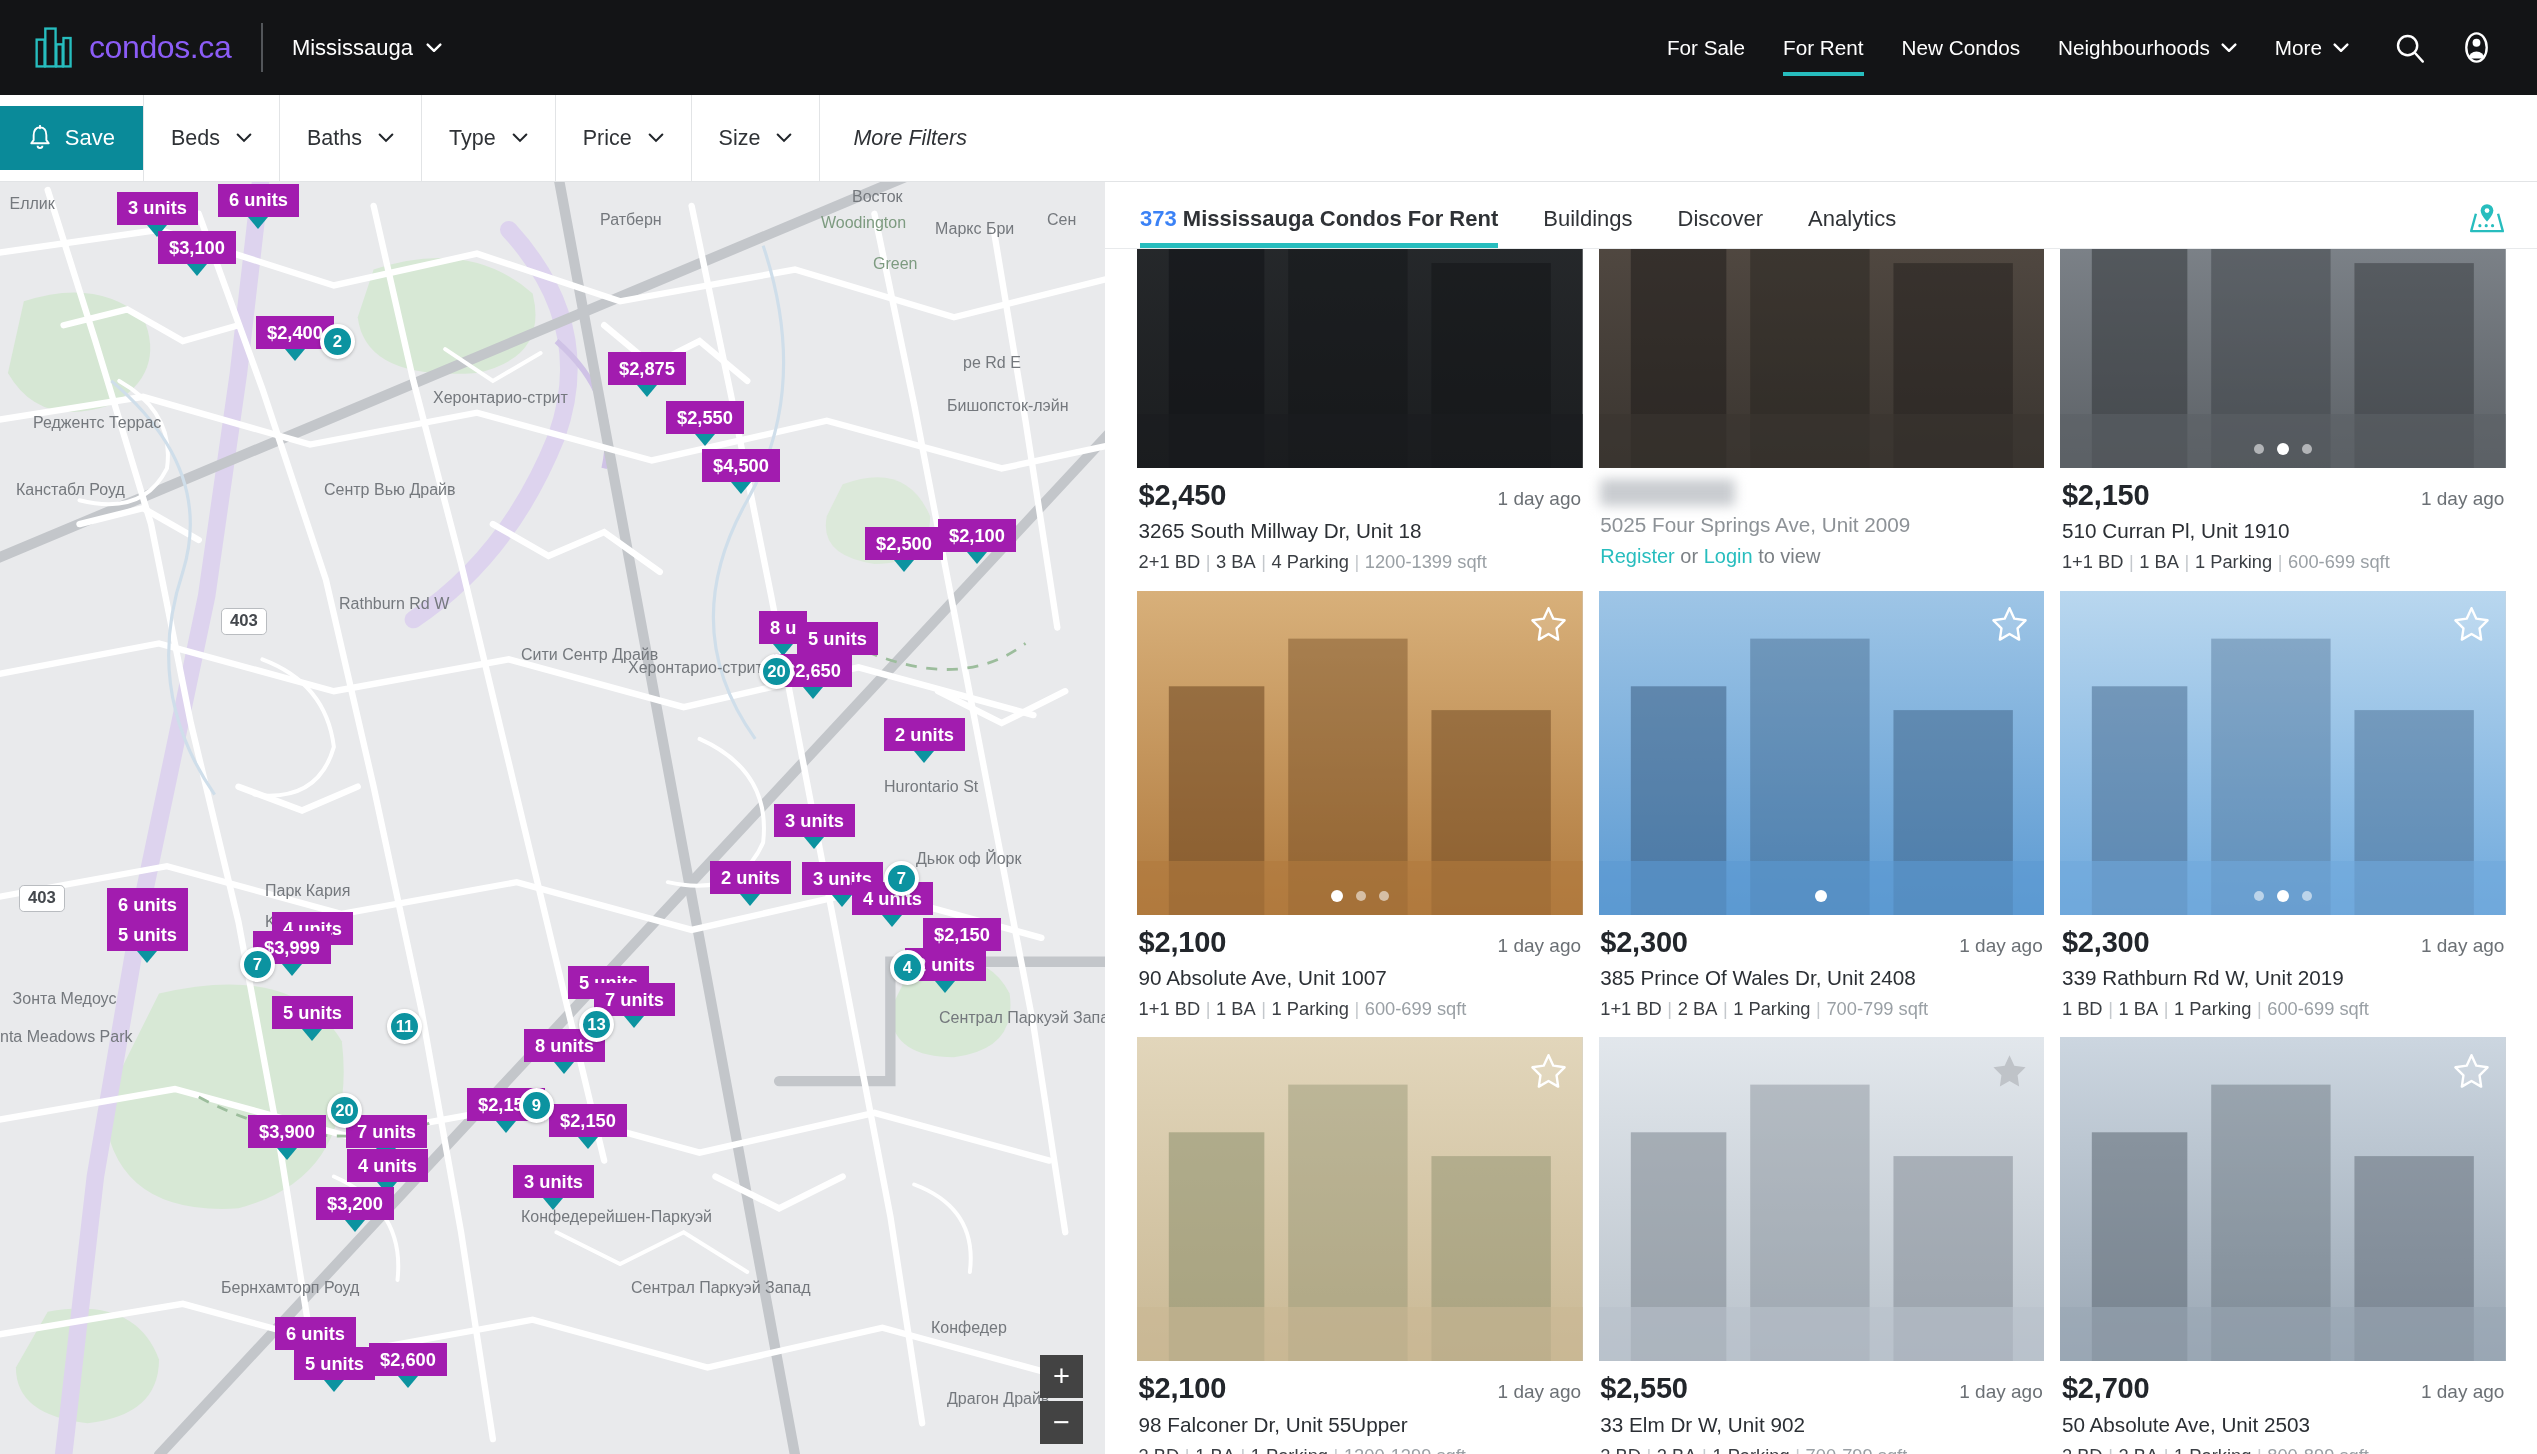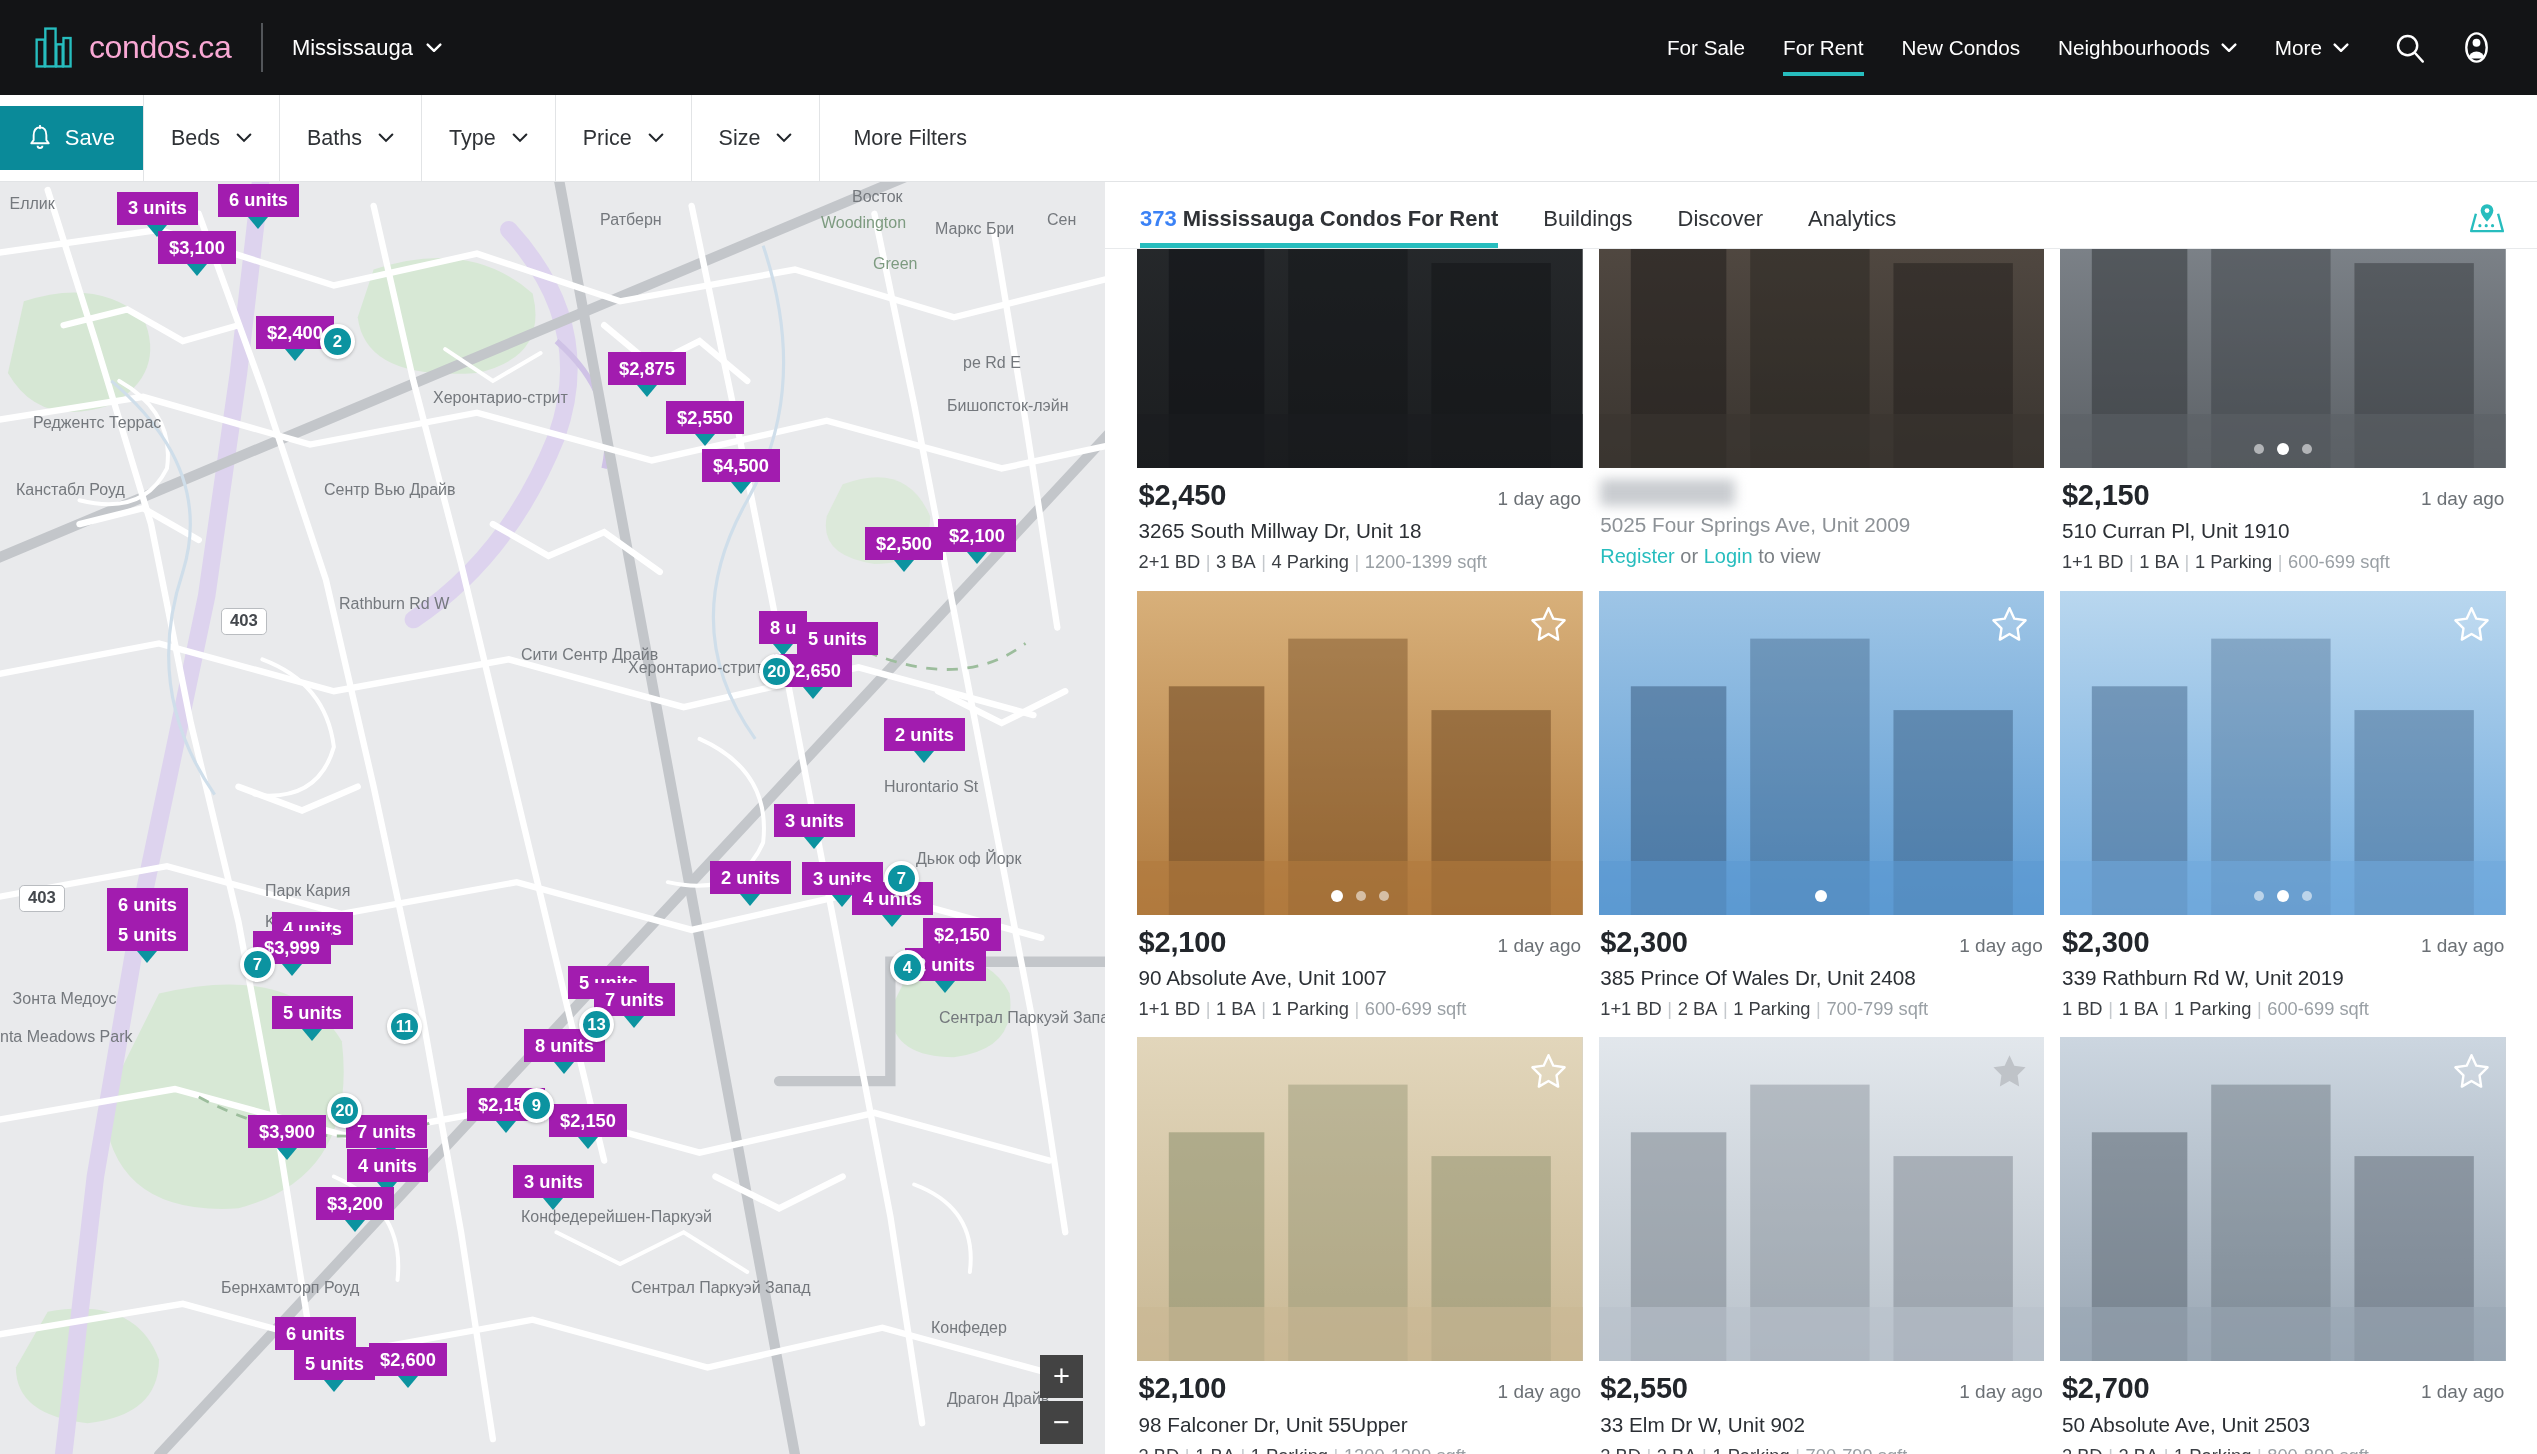--- a/index.html
+++ b/index.html
@@ -13,21 +13,21 @@
   
   .topnav {
     height: 95px; background: #131416;
     display: flex; align-items: center;
     padding: 0 37px 0 35px;
     position: relative;
   }
   .brand { display: flex; align-items: center; gap: 16px; }
   .logo-mark { width: 38px; height: 41px; display: block; }
   .brand-name {
-    color: #f9a8d4; font-size: 32px; letter-spacing: -0.4px; font-weight: 400;
+    color: #8b5cf6; font-size: 32px; letter-spacing: -0.4px; font-weight: 400;
   }
   .nav-divider {
     width: 1.6px; height: 49px; background: #53565a;
     margin: 0 29px 0 30px;
   }
   .city-select {
     display: flex; align-items: center; gap: 12.7px;
     color: #fff; font-size: 22px; cursor: pointer;
   }
   .caret { width: 16px; height: 9.5px; display: block; }
@@ -69,21 +69,21 @@
     display: flex; align-items: center; justify-content: center; gap: 12.7px;
     font-size: 22px; width: 143px; cursor: pointer; align-self: center;
     height: 64px; font-family: "Liberation Sans", sans-serif;
   }
   .filter-pill {
     display: flex; align-items: center; justify-content: center; gap: 16px;
     padding: 0 27px; font-size: 21.5px; color: #2f3236; cursor: pointer;
     border-left: 0.8px solid #e2e4e6; white-space: nowrap;
   }
   .filter-pill:first-of-type { border-left: 0.8px solid #e2e4e6; }
-  .filter-pill.plain { border-left: 0.8px solid #e2e4e6; padding: 0 33px; }
+  .filter-pill.plain { border-left: 0.8px solid #e2e4e6; padding: 0 33px; font-style: italic; }
 
   
   .body-split { display: flex; height: calc(1455px - 95px - 87px); }
 
   
   .map {
     width: 1105px; position: relative; overflow: hidden;
     background: #e9eaec;
   }
   .map-svg { position: absolute; inset: 0; width: 100%; height: 100%; }

